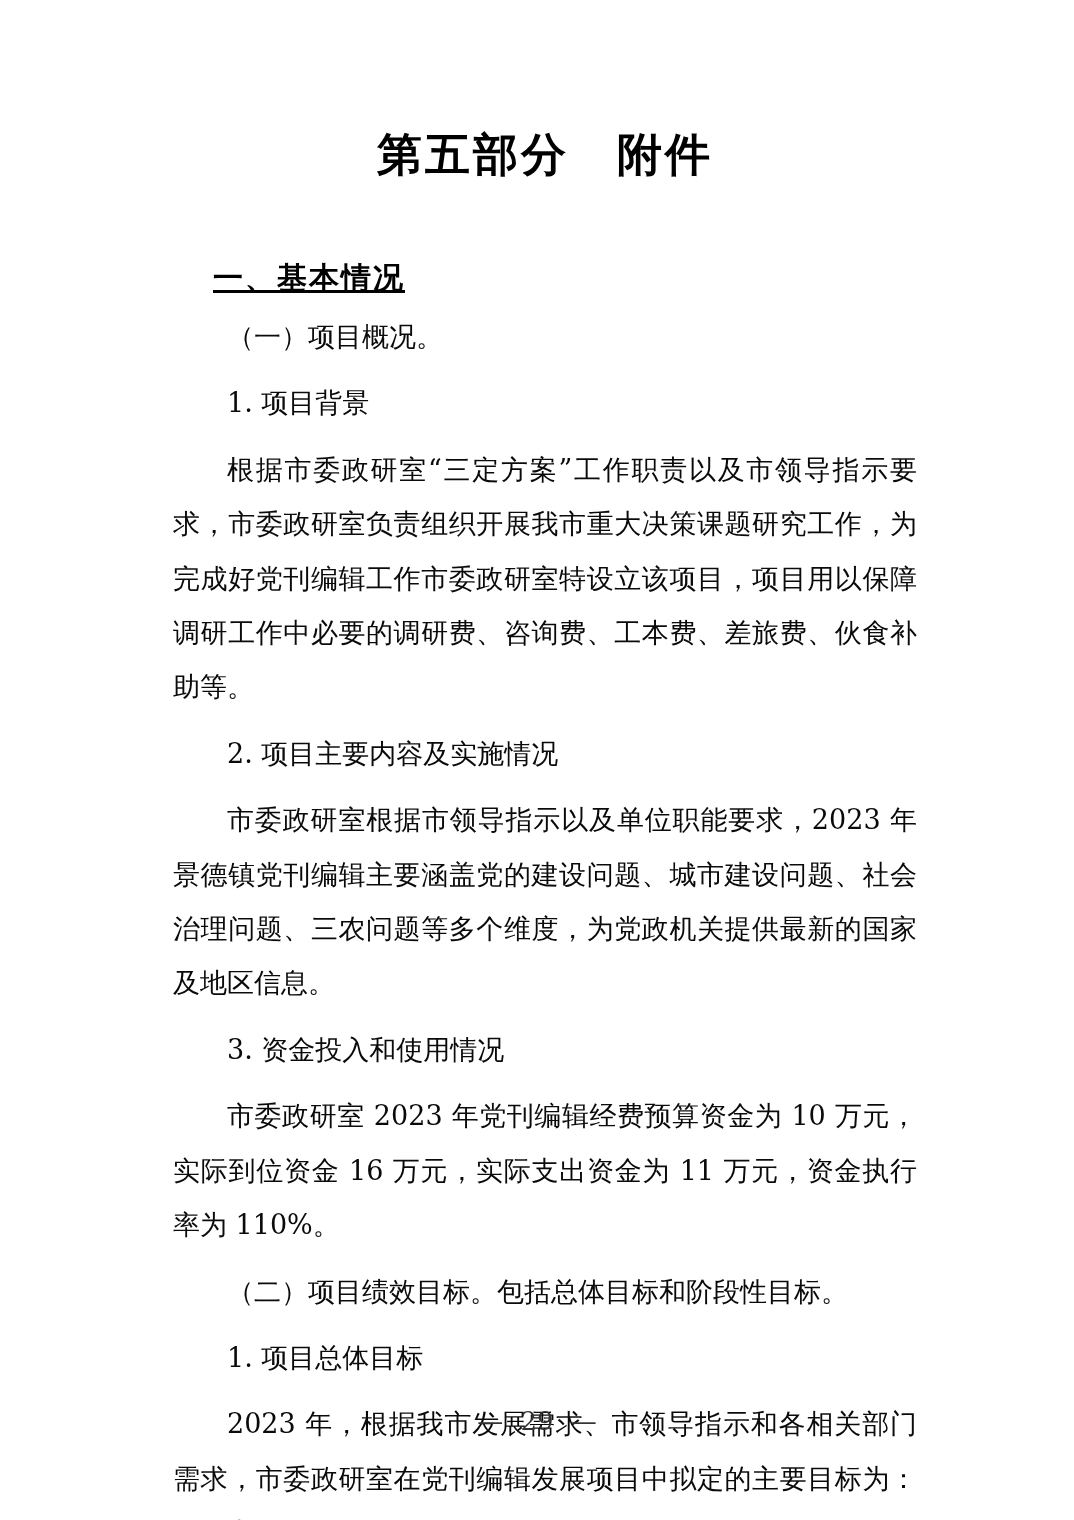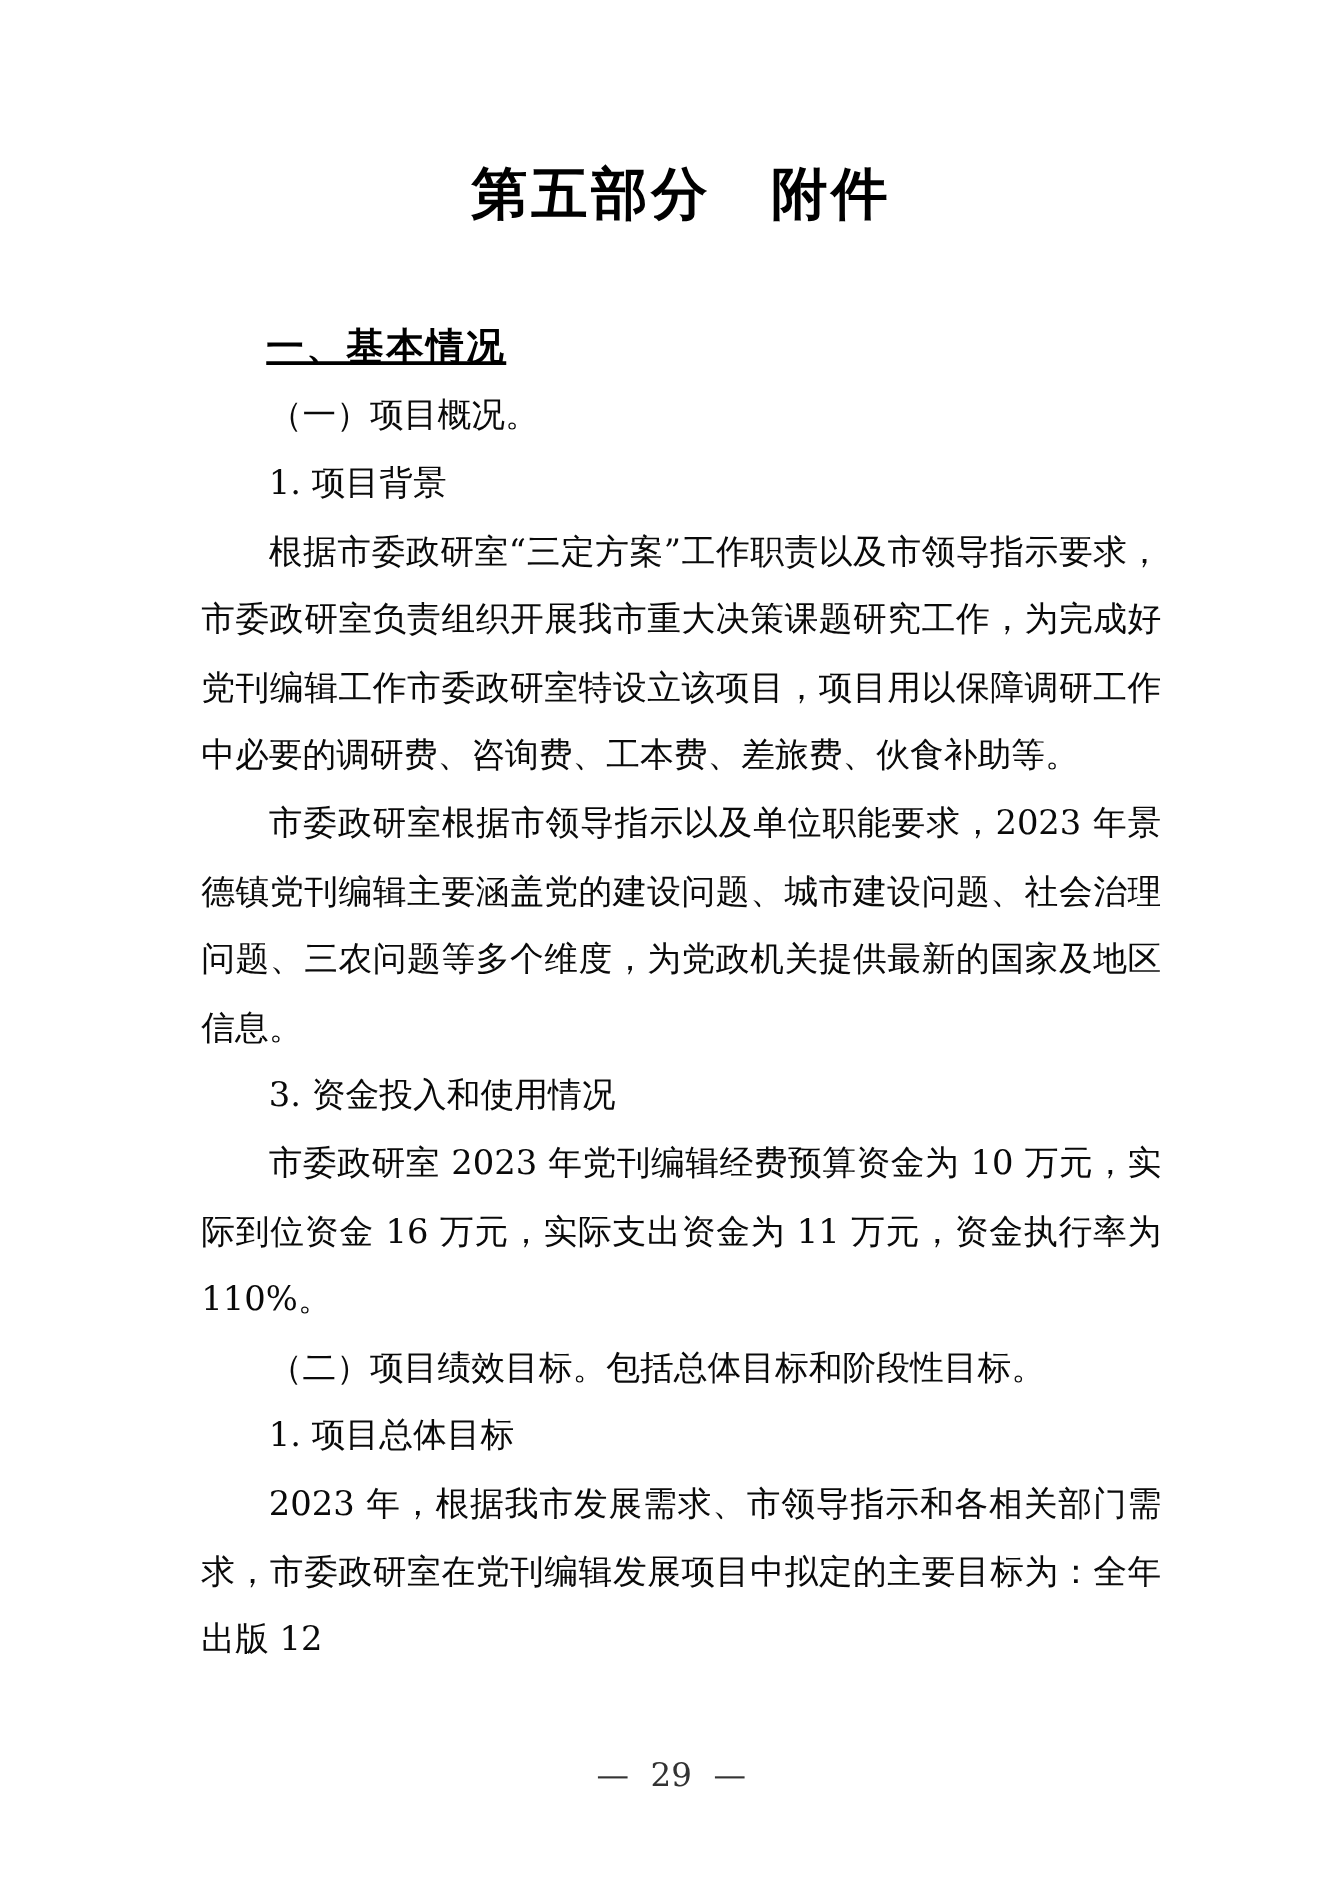--- a/index.html
+++ b/index.html
@@ -39,21 +39,21 @@
     text-indent: 52px;
     font-family: "Liberation Sans", sans-serif;
     font-weight: 700;
     font-size: 30px;
     line-height: 40px;
     letter-spacing: 2px;
     color: #000000;
     text-decoration: underline;
   }
   .body-text p {
-    margin: 0;
+    margin: 12px;
     font-family: "DejaVu Serif", serif;
     font-size: 27px;
     line-height: 54.4px;
     text-align: justify;
     text-justify: inter-ideograph;
     text-indent: 2em;
     color: #0a0a0a;
   }
   .page-footer {
     position: absolute;
@@ -74,20 +74,21 @@
 <div class="page">
 
   <h1 class="doc-title">第五部分　附件</h1>
 
   <h2 class="section-heading">一、基本情况</h2>
 
   <div class="body-text">
     <p>（一）项目概况。</p>
     <p>1. 项目背景</p>
     <p>根据市委政研室“三定方案”工作职责以及市领导指示要求，市委政研室负责组织开展我市重大决策课题研究工作，为完成好党刊编辑工作市委政研室特设立该项目，项目用以保障调研工作中必要的调研费、咨询费、工本费、差旅费、伙食补助等。</p>
+    <p>2. 项目主要内容及实施情况</p>
     <p>市委政研室根据市领导指示以及单位职能要求，2023 年景德镇党刊编辑主要涵盖党的建设问题、城市建设问题、社会治理问题、三农问题等多个维度，为党政机关提供最新的国家及地区信息。</p>
     <p>3. 资金投入和使用情况</p>
     <p>市委政研室 2023 年党刊编辑经费预算资金为 10 万元，实际到位资金 16 万元，实际支出资金为 11 万元，资金执行率为 110%。</p>
     <p>（二）项目绩效目标。包括总体目标和阶段性目标。</p>
     <p>1. 项目总体目标</p>
     <p>2023 年，根据我市发展需求、市领导指示和各相关部门需求，市委政研室在党刊编辑发展项目中拟定的主要目标为：全年出版 12</p>
   </div>
 
   <div class="page-footer">— 29 —</div>
 

